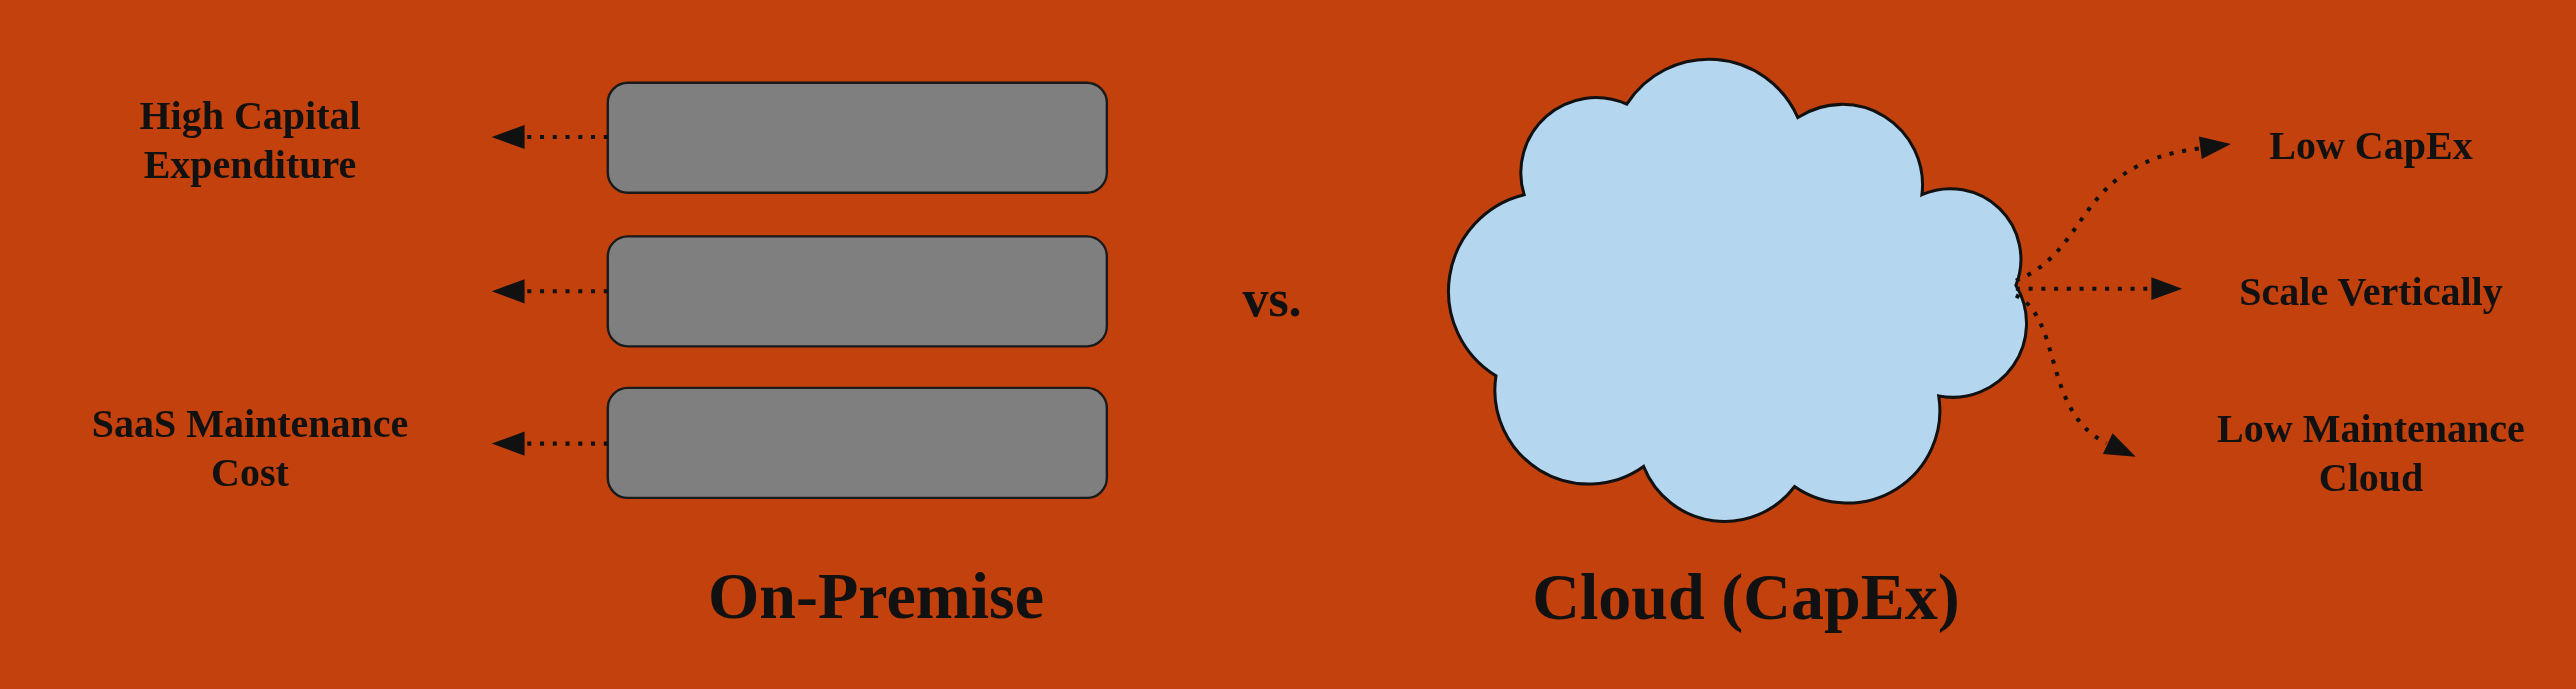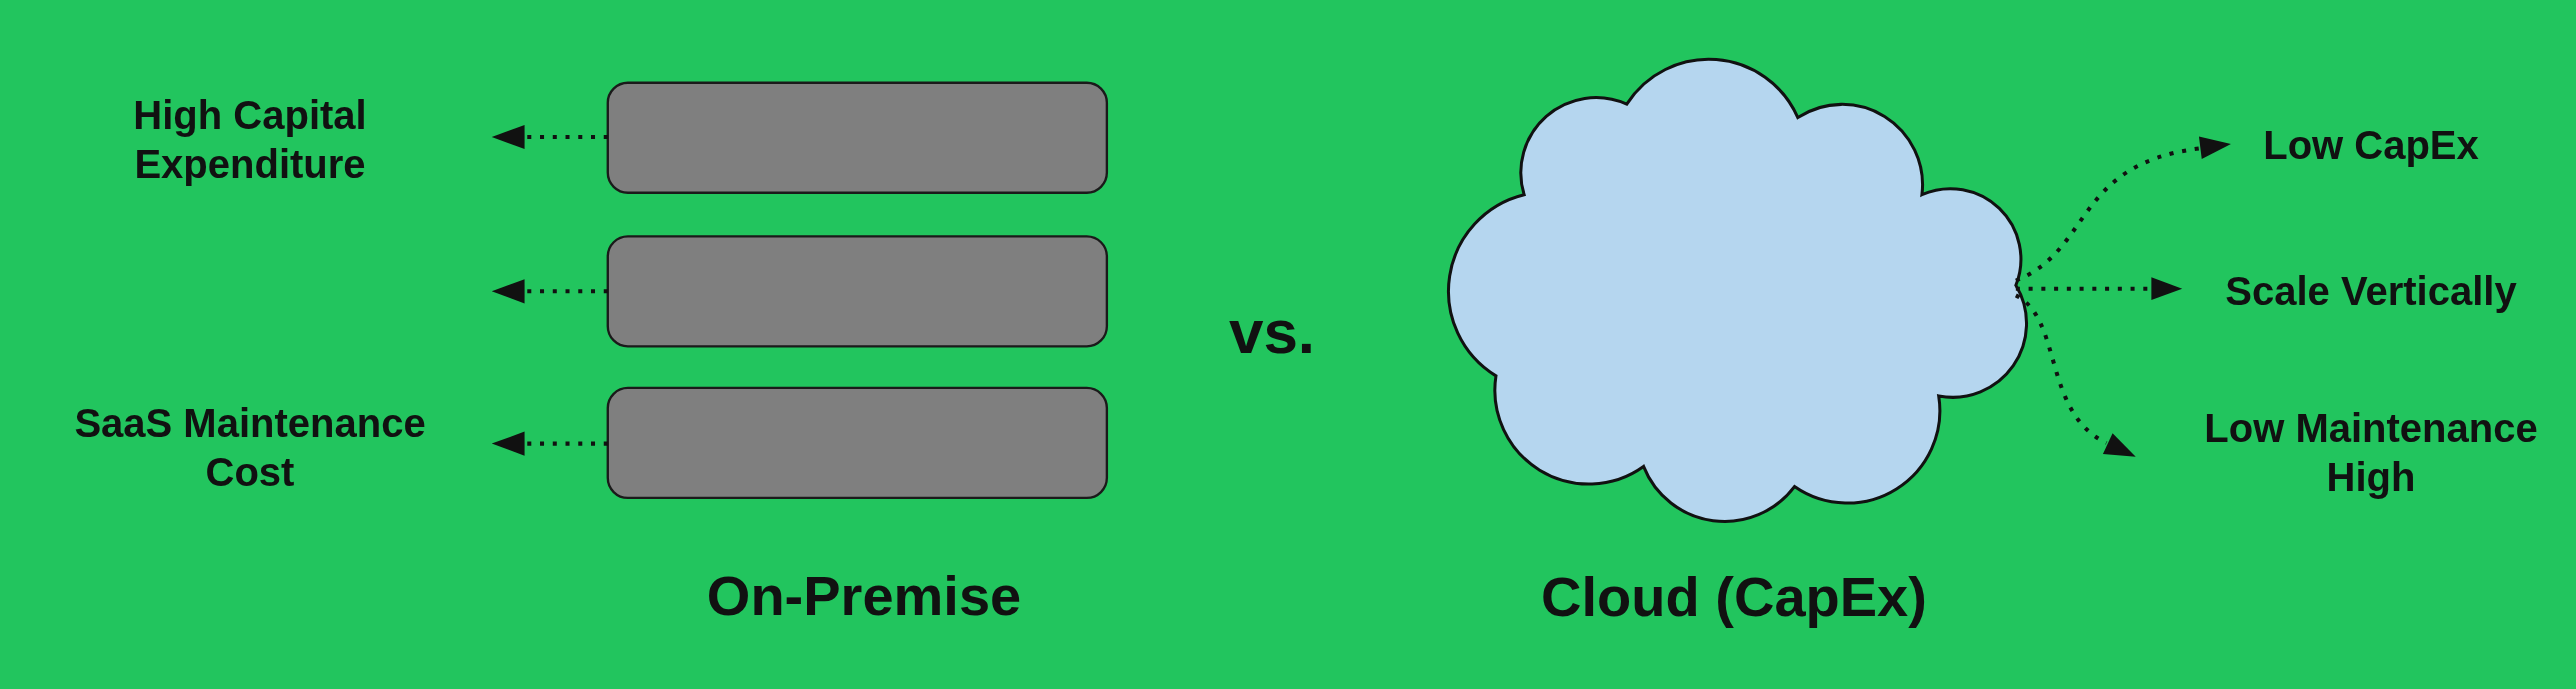--- a/index.html
+++ b/index.html
@@ -1,42 +1,42 @@
 <!DOCTYPE html>
 <html style="font-size:10.7px"><head>
 <meta charset="utf-8">
 <style>
   html, body { margin: 0; padding: 0; background: #ffffff; }
   #canvas {
     position: relative;
     width: 2576px;
     height: 690px;
-    background: #22c55e;
+    background: #c2410c;
     overflow: hidden;
-    font-family: Liberation Sans, sans-serif;
+    font-family: Liberation Serif, serif;
   }
   #shapes { position: absolute; left: 0; top: 0; }
   .server-box { stroke: #1a1a1a; stroke-width: 3.5; }
   .cloud-shape { stroke: #111111; stroke-width: 4.5; }
   .dotted-line { fill: none; stroke: #111111; stroke-width: 6; stroke-dasharray: 6 13; }
   .arrow-head { fill: #111111; stroke: none; }
   .label {
     position: absolute;
     transform: translate(-50%, -50%);
     text-align: center;
     font-weight: bold;
     font-size: 40px;
     line-height: 1.23;
     color: #111111;
     white-space: normal;
   }
   .side-label { width: 376px; }
   .side-label-right { width: 362px; }
-  .diagram-title { font-size: 56px; white-space: nowrap; }
-  .versus { font-size: 62px; white-space: nowrap; margin-top: 33px; }
+  .diagram-title { font-size: 66px; white-space: nowrap; margin-left: 12px; }
+  .versus { font-size: 52px; white-space: nowrap; }
 </style>
 </head>
 <body>
 
 <div id="canvas">
 
   <svg id="shapes" width="2576" height="690" viewBox="0 0 3840 1028">
 
     <g>
       <rect class="server-box" x="906" y="123" width="744" height="164" rx="30" ry="30" fill="#7f7f7f"></rect>
@@ -93,19 +93,19 @@
     </g>
   </svg>
 
   <div class="label side-label" style="left:250px; top:140px;">High Capital Expenditure</div>
   <div class="label side-label" style="left:250px; top:448px;">SaaS Maintenance Cost</div>
 
   <div class="label versus" style="left:1272px; top:299px;">vs.</div>
 
   <div class="label side-label-right" style="left:2371px; top:146px;">Low CapEx</div>
   <div class="label side-label-right" style="left:2371px; top:292px;">Scale Vertically</div>
-  <div class="label side-label-right" style="left:2371px; top:453px;">Low Maintenance High</div>
+  <div class="label side-label-right" style="left:2371px; top:453px;">Low Maintenance Cloud</div>
 
   <div class="label diagram-title" style="left:864px; top:596px;">On-Premise</div>
   <div class="label diagram-title" style="left:1734px; top:597px;">Cloud (CapEx)</div>
 
 </div>
 
 
 </body></html>

